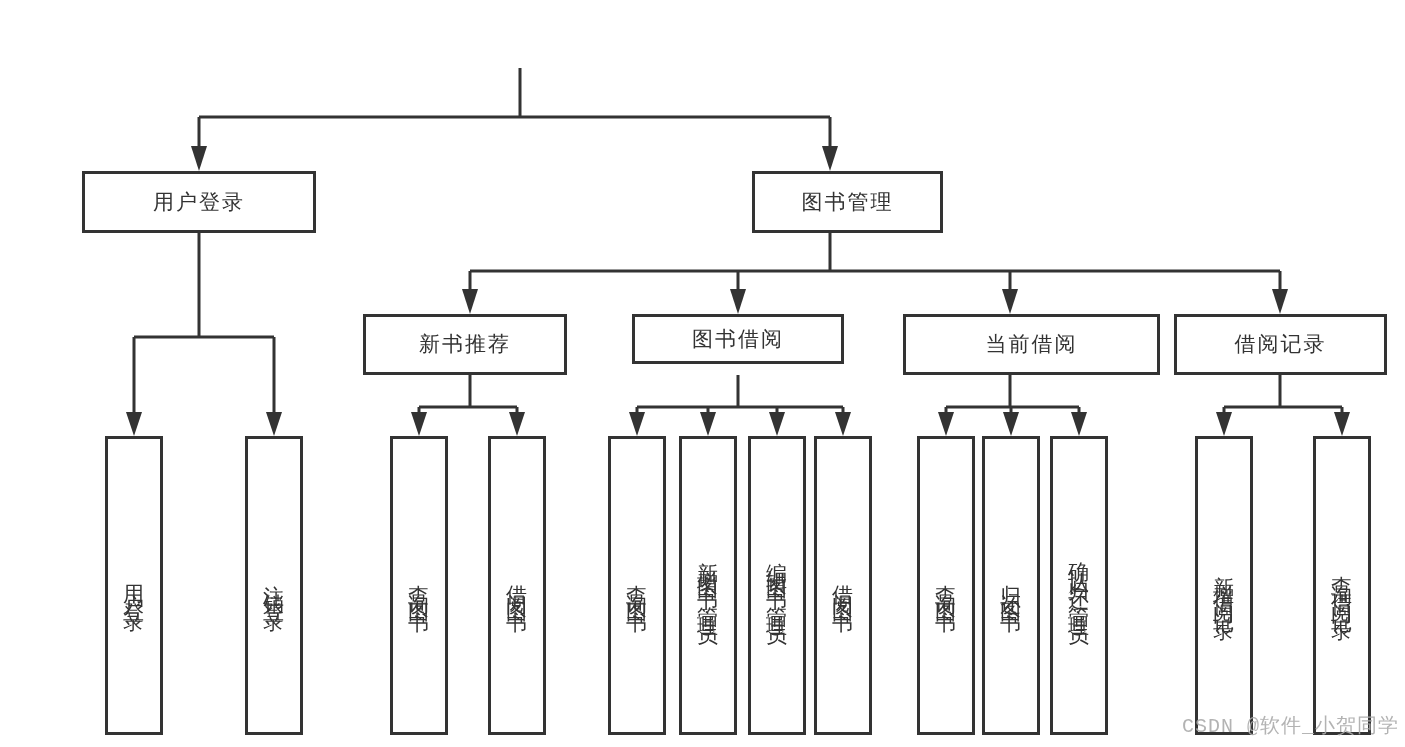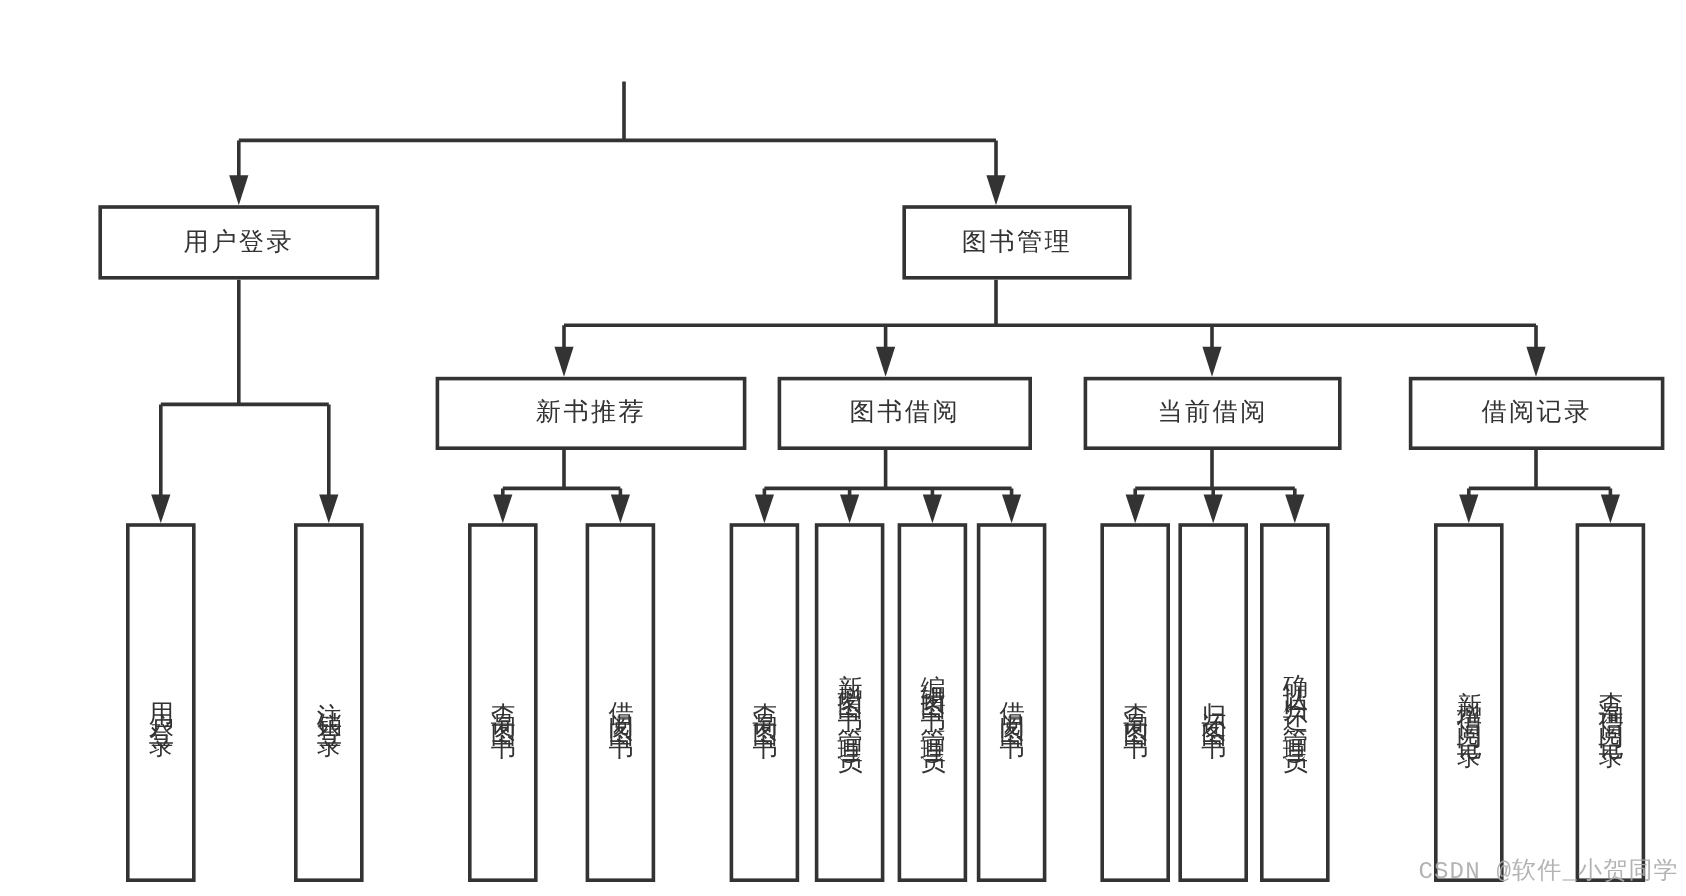--- a/index.html
+++ b/index.html
@@ -69,23 +69,23 @@
     <polygon points="1334,412 1350,412 1342,436"></polygon>
   </svg>
 
 
   <div class="box hbox" style="left:82px;top:171px;width:234px;height:62px">用户登录</div>
   <div class="box hbox" style="left:752px;top:171px;width:191px;height:62px">图书管理</div>
 
   <div class="box vbox" style="left:105px;top:436px;width:58px;height:299px">用户登录</div>
   <div class="box vbox" style="left:245px;top:436px;width:58px;height:299px">注销登录</div>
 
-  <div class="box hbox" style="left:363px;top:314px;width:259px;height:61px">新书推荐</div>
-  <div class="box hbox" style="left:648px;top:314px;width:212px;height:61px">图书借阅</div>
-  <div class="box hbox" style="left:903px;top:314px;width:215px;height:61px">当前借阅</div>
+  <div class="box hbox" style="left:363px;top:314px;width:204px;height:61px">新书推荐</div>
+  <div class="box hbox" style="left:632px;top:314px;width:212px;height:50px">图书借阅</div>
+  <div class="box hbox" style="left:903px;top:314px;width:257px;height:61px">当前借阅</div>
   <div class="box hbox" style="left:1174px;top:314px;width:213px;height:61px">借阅记录</div>
 
   <div class="box vbox" style="left:390px;top:436px;width:58px;height:299px">查询图书</div>
   <div class="box vbox" style="left:488px;top:436px;width:58px;height:299px">借阅图书</div>
 
   <div class="box vbox" style="left:608px;top:436px;width:58px;height:299px">查询图书</div>
   <div class="box vbox" style="left:679px;top:436px;width:58px;height:299px">新增图书（管理员）</div>
   <div class="box vbox" style="left:748px;top:436px;width:58px;height:299px">编辑图书（管理员）</div>
   <div class="box vbox" style="left:814px;top:436px;width:58px;height:299px">借阅图书</div>
 

